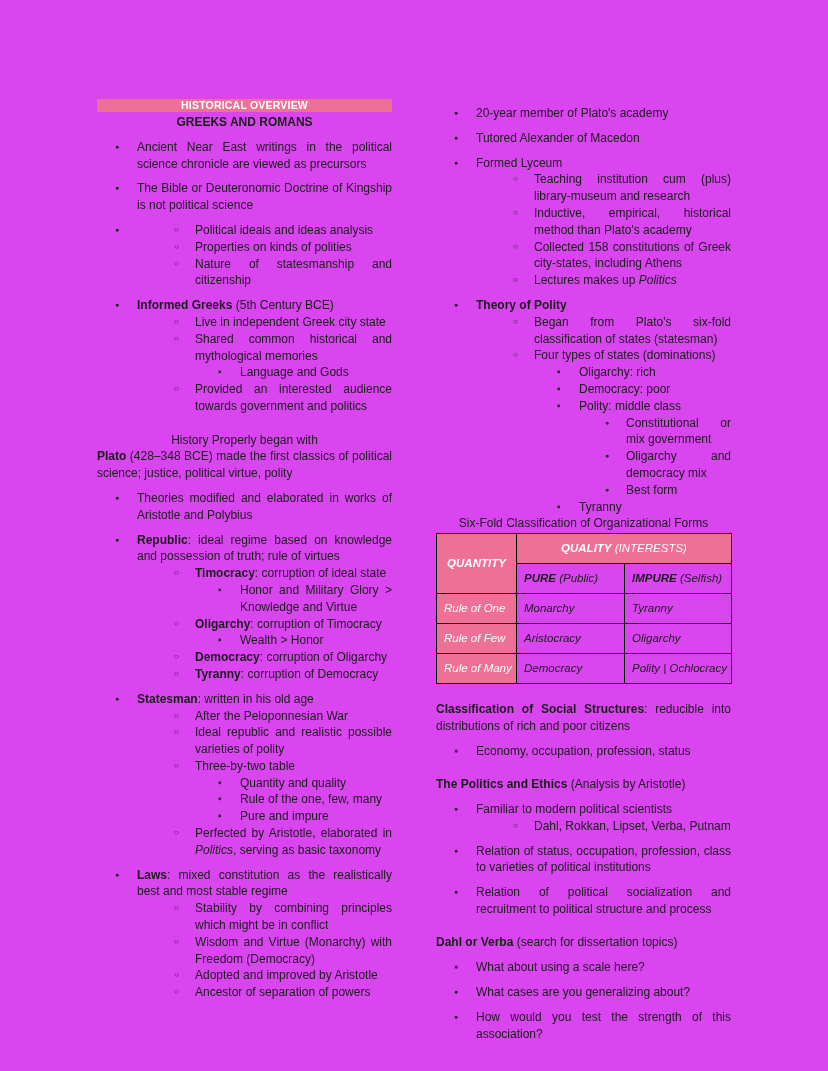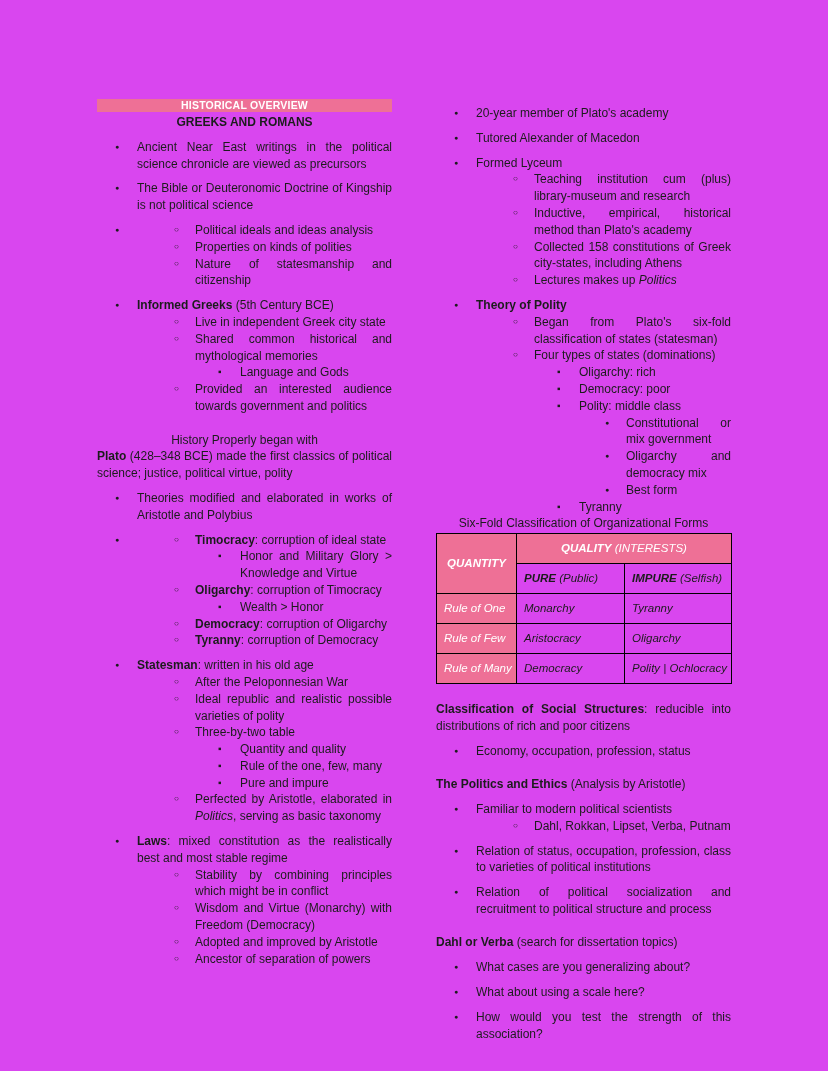--- a/index.html
+++ b/index.html
@@ -78,21 +78,21 @@
         <div class="bullet l2"><span class="marker m2">○</span><span><span>Nature of statesmanship and citizenship</span></span></div>
         <div class="bullet l1"><span class="marker m1">●</span><span><span class="b">Informed Greeks</span><span> (5th Century BCE)</span></span></div>
         <div class="bullet l2"><span class="marker m2">○</span><span><span>Live in independent Greek city state</span></span></div>
         <div class="bullet l2"><span class="marker m2">○</span><span><span>Shared common historical and mythological memories</span></span></div>
         <div class="bullet l3"><span class="marker m3">▪</span><span><span>Language and Gods</span></span></div>
         <div class="bullet l2"><span class="marker m2">○</span><span><span>Provided an interested audience towards government and politics</span></span></div>
         <div class="spacer"></div>
         <div class="center-line"><span>History Properly began with</span></div>
         <div class="para"><span class="b">Plato</span><span> (428–348 BCE) made the first classics of political science; justice, political virtue, polity</span></div>
         <div class="bullet l1"><span class="marker m1">●</span><span><span>Theories modified and elaborated in works of Aristotle and Polybius</span></span></div>
-        <div class="bullet l1"><span class="marker m1">●</span></div>
+        <div class="bullet l1"><span class="marker m1">●</span><span><span class="b">Republic</span><span>: ideal regime based on knowledge and possession of truth; rule of virtues</span></span></div>
         <div class="bullet l2"><span class="marker m2">○</span><span><span class="b">Timocracy</span><span>: corruption of ideal state</span></span></div>
         <div class="bullet l3"><span class="marker m3">▪</span><span><span>Honor and Military Glory &gt; Knowledge and Virtue</span></span></div>
         <div class="bullet l2"><span class="marker m2">○</span><span><span class="b">Oligarchy</span><span>: corruption of Timocracy</span></span></div>
         <div class="bullet l3"><span class="marker m3">▪</span><span><span>Wealth &gt; Honor</span></span></div>
         <div class="bullet l2"><span class="marker m2">○</span><span><span class="b">Democracy</span><span>: corruption of Oligarchy</span></span></div>
         <div class="bullet l2"><span class="marker m2">○</span><span><span class="b">Tyranny</span><span>: corruption of Democracy</span></span></div>
         <div class="bullet l1"><span class="marker m1">●</span><span><span class="b">Statesman</span><span>: written in his old age</span></span></div>
         <div class="bullet l2"><span class="marker m2">○</span><span><span>After the Peloponnesian War</span></span></div>
         <div class="bullet l2"><span class="marker m2">○</span><span><span>Ideal republic and realistic possible varieties of polity</span></span></div>
         <div class="bullet l2"><span class="marker m2">○</span><span><span>Three-by-two table</span></span></div>
@@ -161,18 +161,18 @@
         <div class="para"><span class="b">Classification of Social Structures</span><span>: reducible into distributions of rich and poor citizens</span></div>
         <div class="bullet l1"><span class="marker m1">●</span><span><span>Economy, occupation, profession, status</span></span></div>
         <div class="spacer"></div>
         <div class="para"><span class="b">The Politics and Ethics</span><span> (Analysis by Aristotle)</span></div>
         <div class="bullet l1"><span class="marker m1">●</span><span><span>Familiar to modern political scientists</span></span></div>
         <div class="bullet l2"><span class="marker m2">○</span><span><span>Dahl, Rokkan, Lipset, Verba, Putnam</span></span></div>
         <div class="bullet l1"><span class="marker m1">●</span><span><span>Relation of status, occupation, profession, class to varieties of political institutions</span></span></div>
         <div class="bullet l1"><span class="marker m1">●</span><span><span>Relation of political socialization and recruitment to political structure and process</span></span></div>
         <div class="spacer"></div>
         <div class="para"><span class="b">Dahl or Verba</span><span> (search for dissertation topics)</span></div>
+        <div class="bullet l1"><span class="marker m1">●</span><span><span>What about using a scale here?</span></span></div>
         <div class="bullet l1"><span class="marker m1">●</span><span><span>What cases are you generalizing about?</span></span></div>
-        <div class="bullet l1"><span class="marker m1">●</span><span><span>What about using a scale here?</span></span></div>
         <div class="bullet l1"><span class="marker m1">●</span><span><span>How would you test the strength of this association?</span></span></div>
       </div>
   </div>
 </div>
 
 </body></html>

